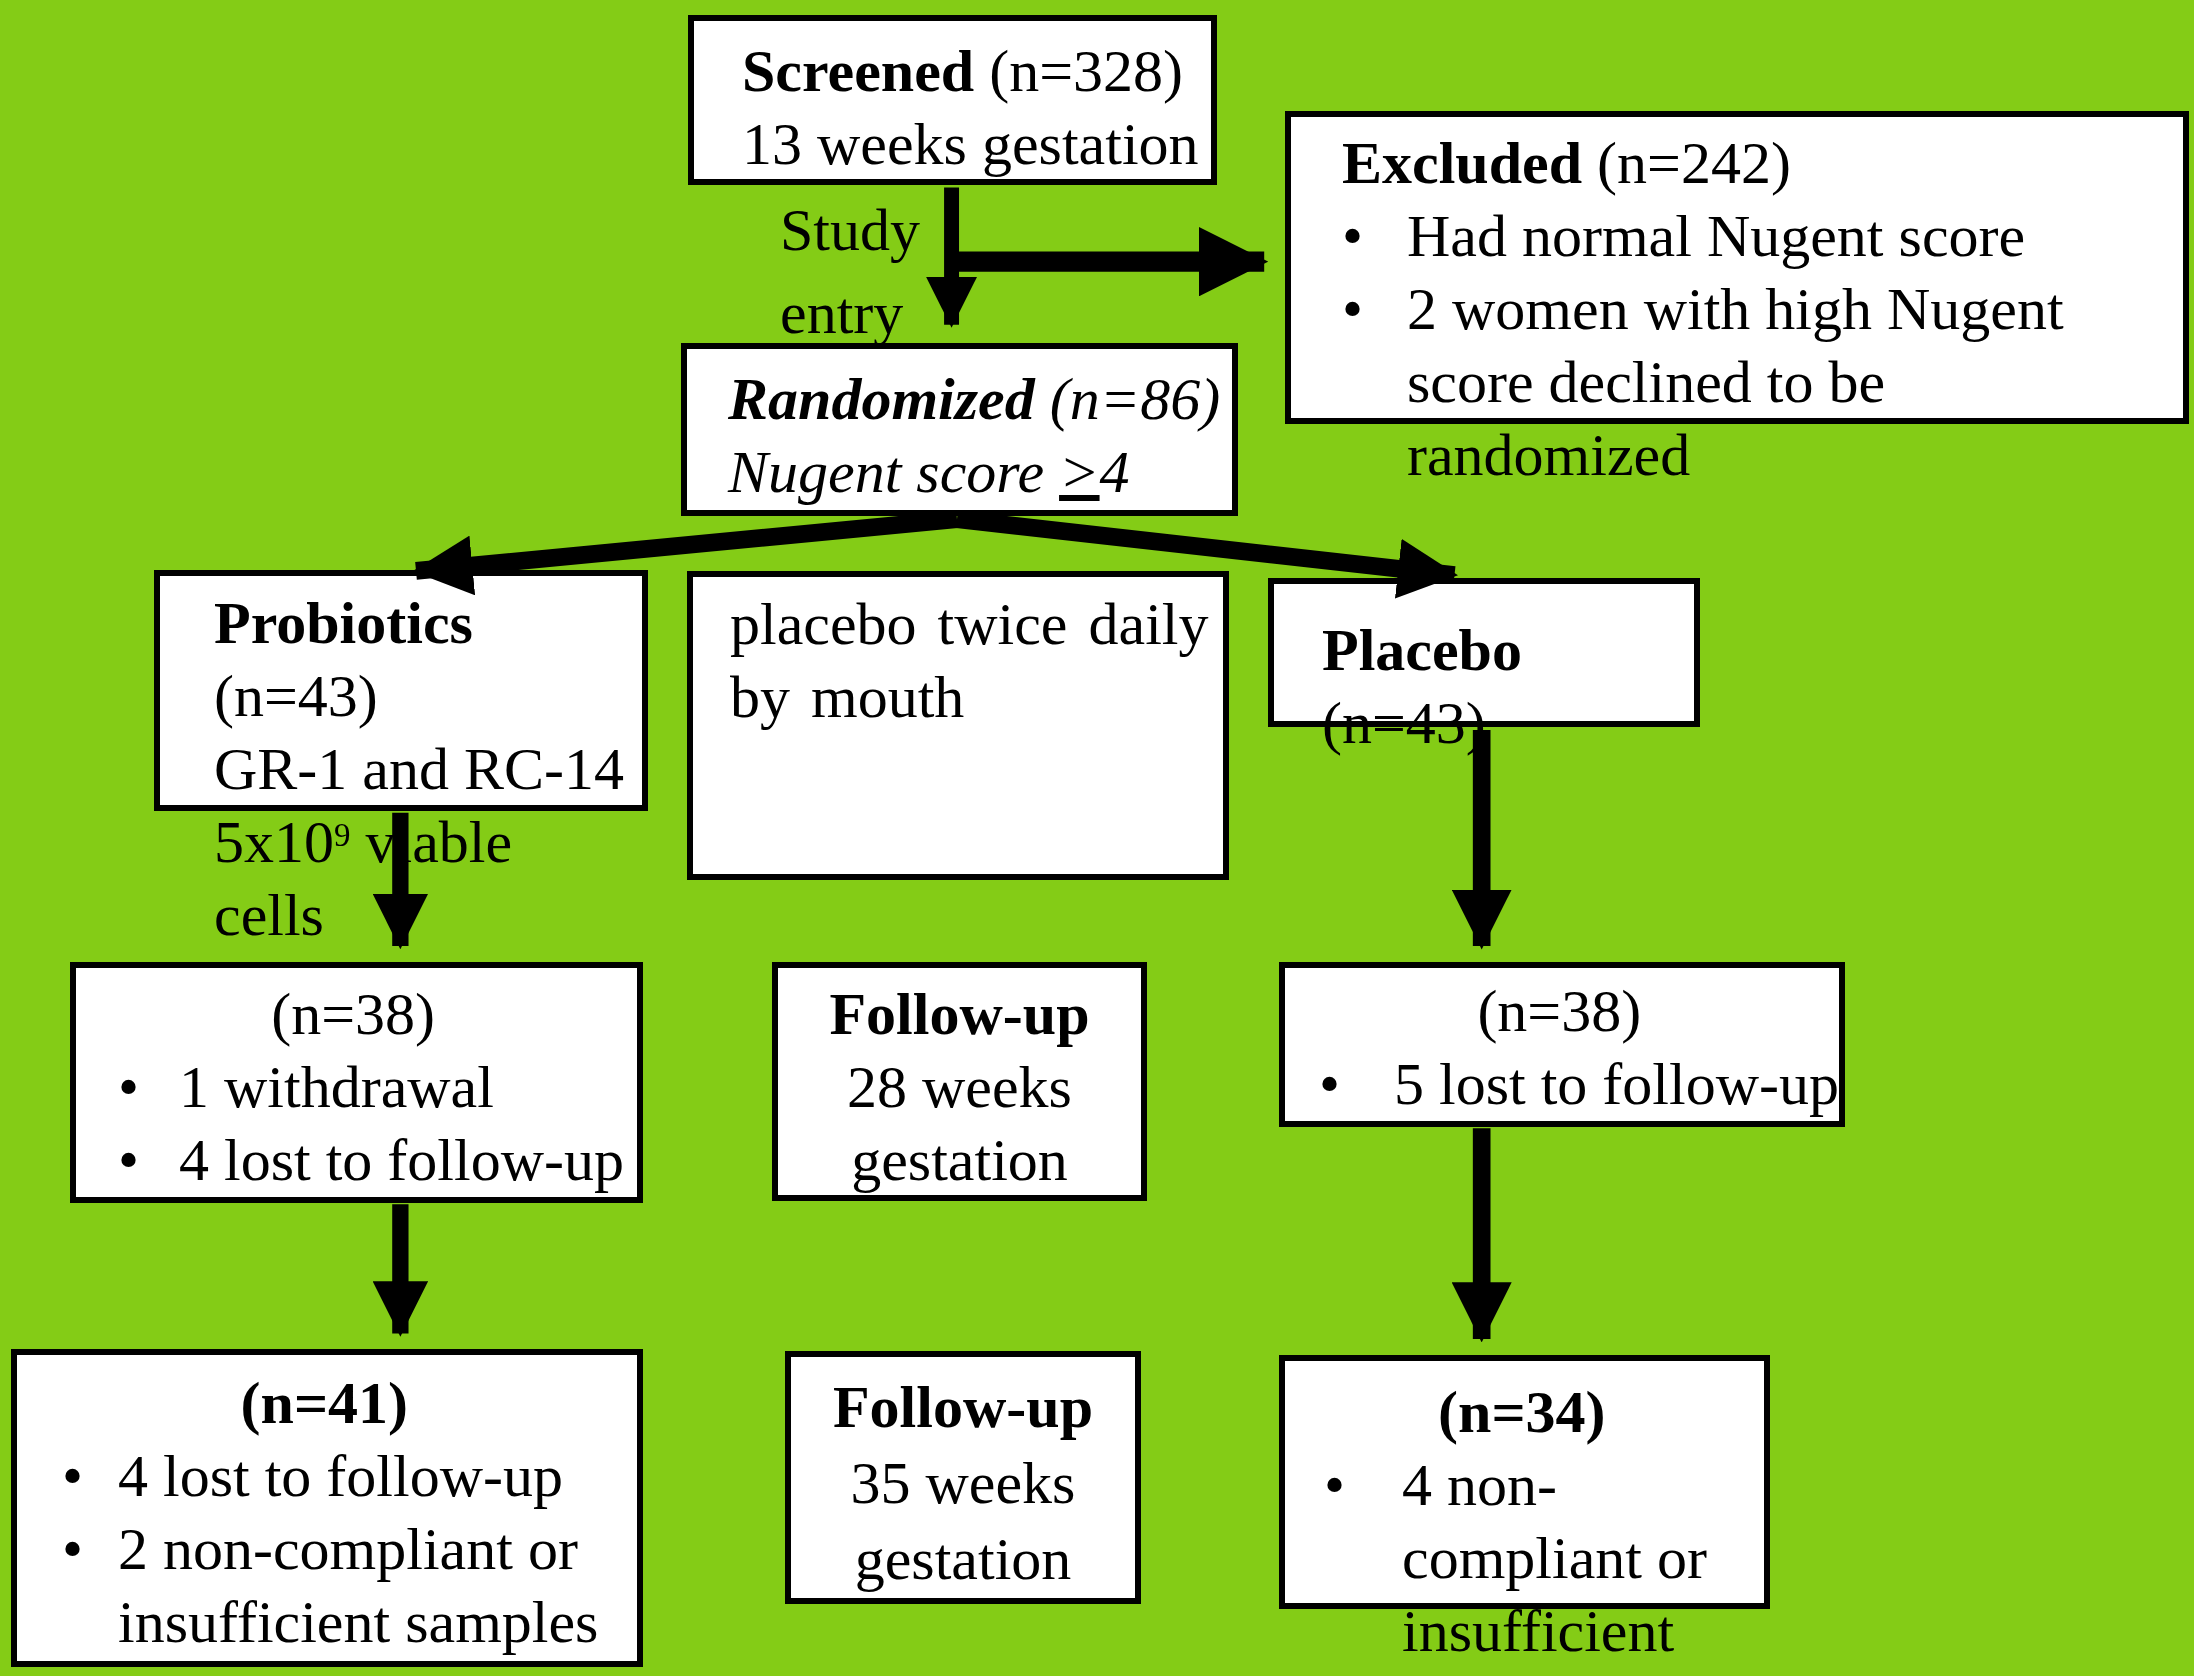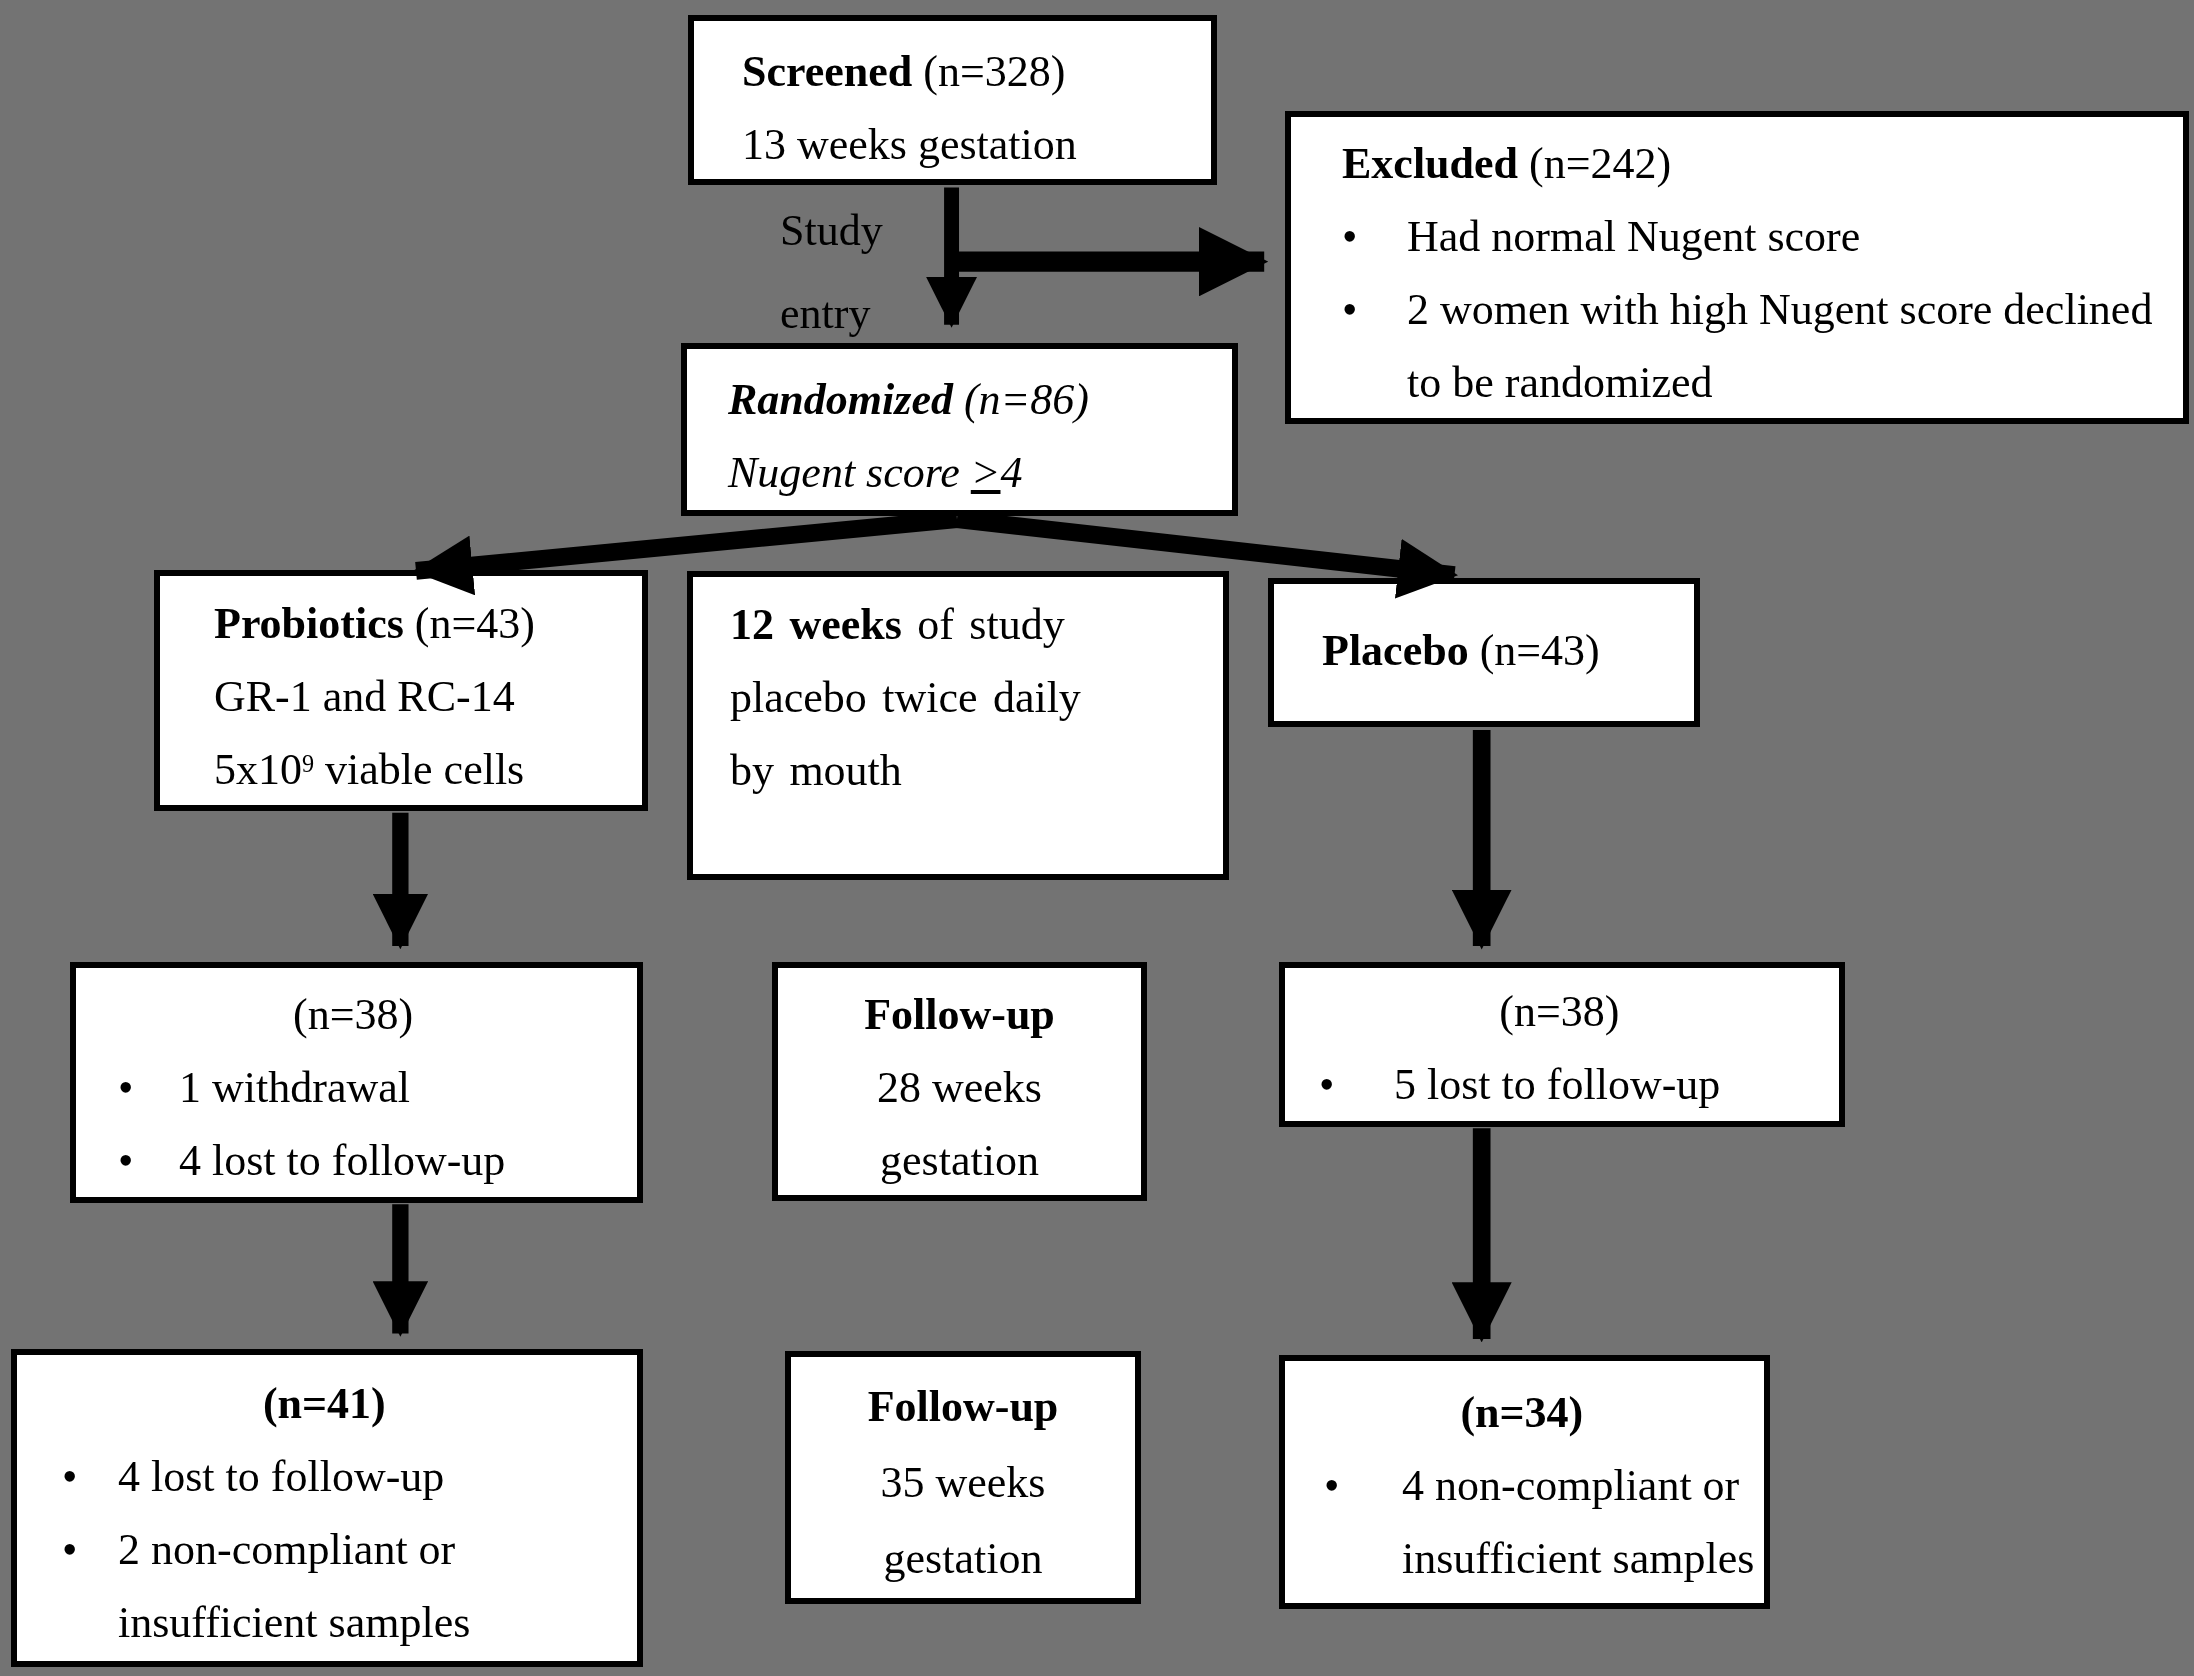--- a/index.html
+++ b/index.html
@@ -4,24 +4,24 @@
 <style>
   html, body {
     margin: 0;
     padding: 0;
     background: #ffffff;
   }
   .canvas {
     position: relative;
     width: 2194px;
     height: 1676px;
-    background: #737373;
+    background: #84cc16;
     color: #000000;
     font-family: "Liberation Serif", "DejaVu Serif", serif;
-    font-size: 44px;
+    font-size: 60px;
     line-height: 73px;
     overflow: hidden;
   }
   .box {
     position: absolute;
     background: #ffffff;
     border: 6.8px solid #000000;
     box-sizing: border-box;
   }
   .b { font-weight: bold; }
@@ -103,21 +103,20 @@
     <div><span>Nugent score </span><span class="u">&gt;</span><span>4</span></div>
   </div>
 
   <div class="box" id="box-probiotics">
     <div><span class="b">Probiotics</span><span> (n=43)</span></div>
     <div>GR-1 and RC-14</div>
     <div><span>5x10</span><sup>9</sup><span> viable cells</span></div>
   </div>
 
   <div class="box" id="box-intervention">
-    <div><span class="b">12 weeks</span><span> of study</span></div>
     <div>placebo twice daily</div>
     <div>by mouth</div>
   </div>
 
   <div class="box" id="box-placebo">
     <div><span class="b">Placebo</span><span> (n=43)</span></div>
   </div>
 
   <div class="box" id="box-n38-left">
     <div class="center">(n=38)</div>

